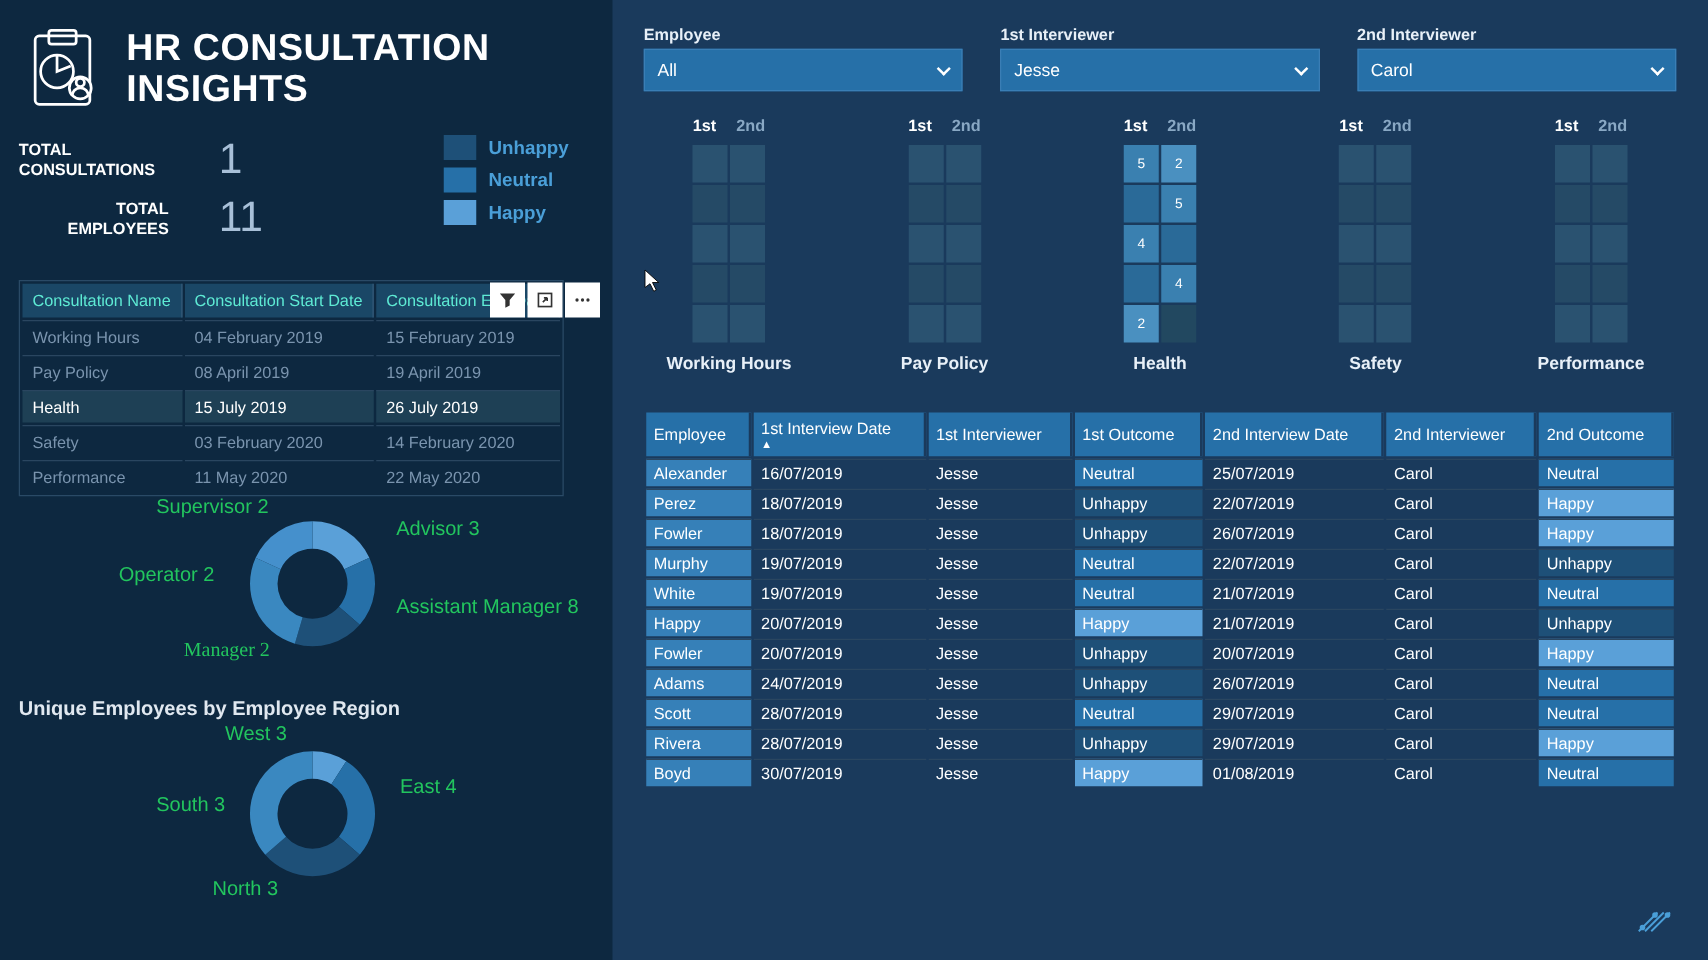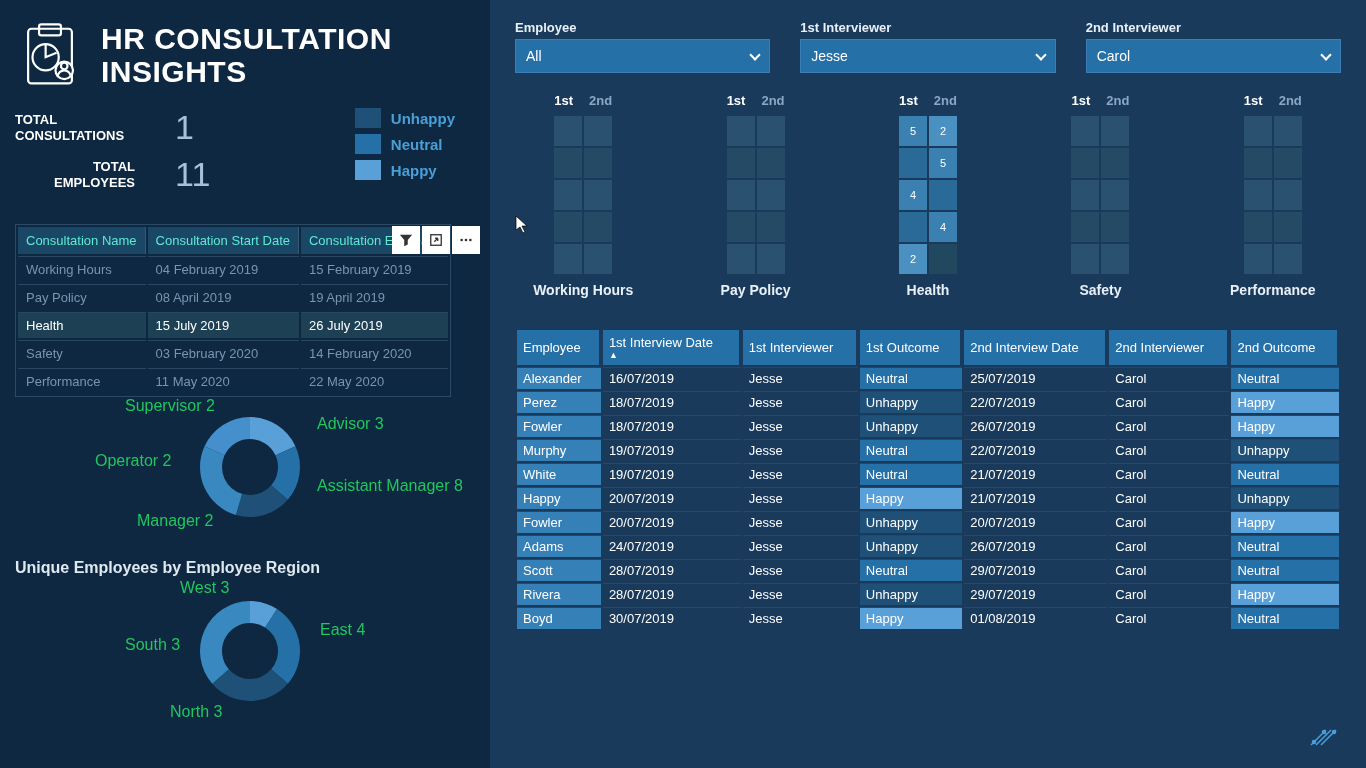--- a/index.html
+++ b/index.html
@@ -187,21 +187,21 @@
     <svg id="donut1" width="130" height="130" viewBox="0 0 130 130" style="position:absolute;left:90px;top:5px;">
         <path d="M65 15 A50 50 0 0 1 110.48159976772592 44.22924934990568 L90.46969586992651 53.36837963594718 A28 28 0 0 0 65 37 Z" fill="#5aa0d8"></path>
         <path d="M110.48159976772592 44.22924934990568 A50 50 0 0 1 102.78747871771293 97.74303669726424 L86.16098808191924 83.33610055046798 A28 28 0 0 0 90.46969586992651 53.36837963594718 Z" fill="#2670a8"></path>
         <path d="M102.78747871771293 97.74303669726424 A50 50 0 0 1 50.91337215792852 112.97464868072487 L57.11148840843997 91.86580326120593 A28 28 0 0 0 86.16098808191924 83.33610055046798 Z" fill="#1e5078"></path>
         <path d="M50.91337215792852 112.97464868072487 A50 50 0 0 1 19.518400232274075 44.22924934990569 L39.53030413007348 53.36837963594719 A28 28 0 0 0 57.11148840843997 91.86580326120593 Z" fill="#3a88c0"></path>
         <path d="M19.518400232274075 44.22924934990569 A50 50 0 0 1 64.99999999999999 15 L65 37 A28 28 0 0 0 39.53030413007348 53.36837963594719 Z" fill="#4590cc"></path>
       </svg>
     <div id="donut1-labels">
         <div class="donut-label" style="left: 30px; top: 0px;">Supervisor 2</div>
         <div class="donut-label" style="left: 0px; top: 55px;">Operator 2</div>
-        <div class="donut-label" style="left: 42px; top: 115px;">Manager 2</div>
+        <div class="donut-label" style="left: 52px; top: 115px; font-family: Liberation Serif, serif;">Manager 2</div>
         <div class="donut-label" style="left: 222px; top: 18px;">Advisor 3</div>
         <div class="donut-label" style="left: 222px; top: 80px;">Assistant Manager 8</div>
       </div>
   </div>
 
   <div class="section-title">Unique Employees by Employee Region</div>
   <div class="donut-wrap">
     <svg id="donut2" width="130" height="130" viewBox="0 0 130 130" style="position:absolute;left:90px;top:5px;">
         <path d="M65 15 A50 50 0 0 1 92.03204087277989 22.937323358440942 L80.13794288875674 41.44490108072693 A28 28 0 0 0 65 37 Z" fill="#5aa0d8"></path>
         <path d="M92.03204087277989 22.937323358440942 A50 50 0 0 1 102.78747871771293 97.74303669726424 L86.16098808191924 83.33610055046798 A28 28 0 0 0 80.13794288875674 41.44490108072693 Z" fill="#2670a8"></path>

